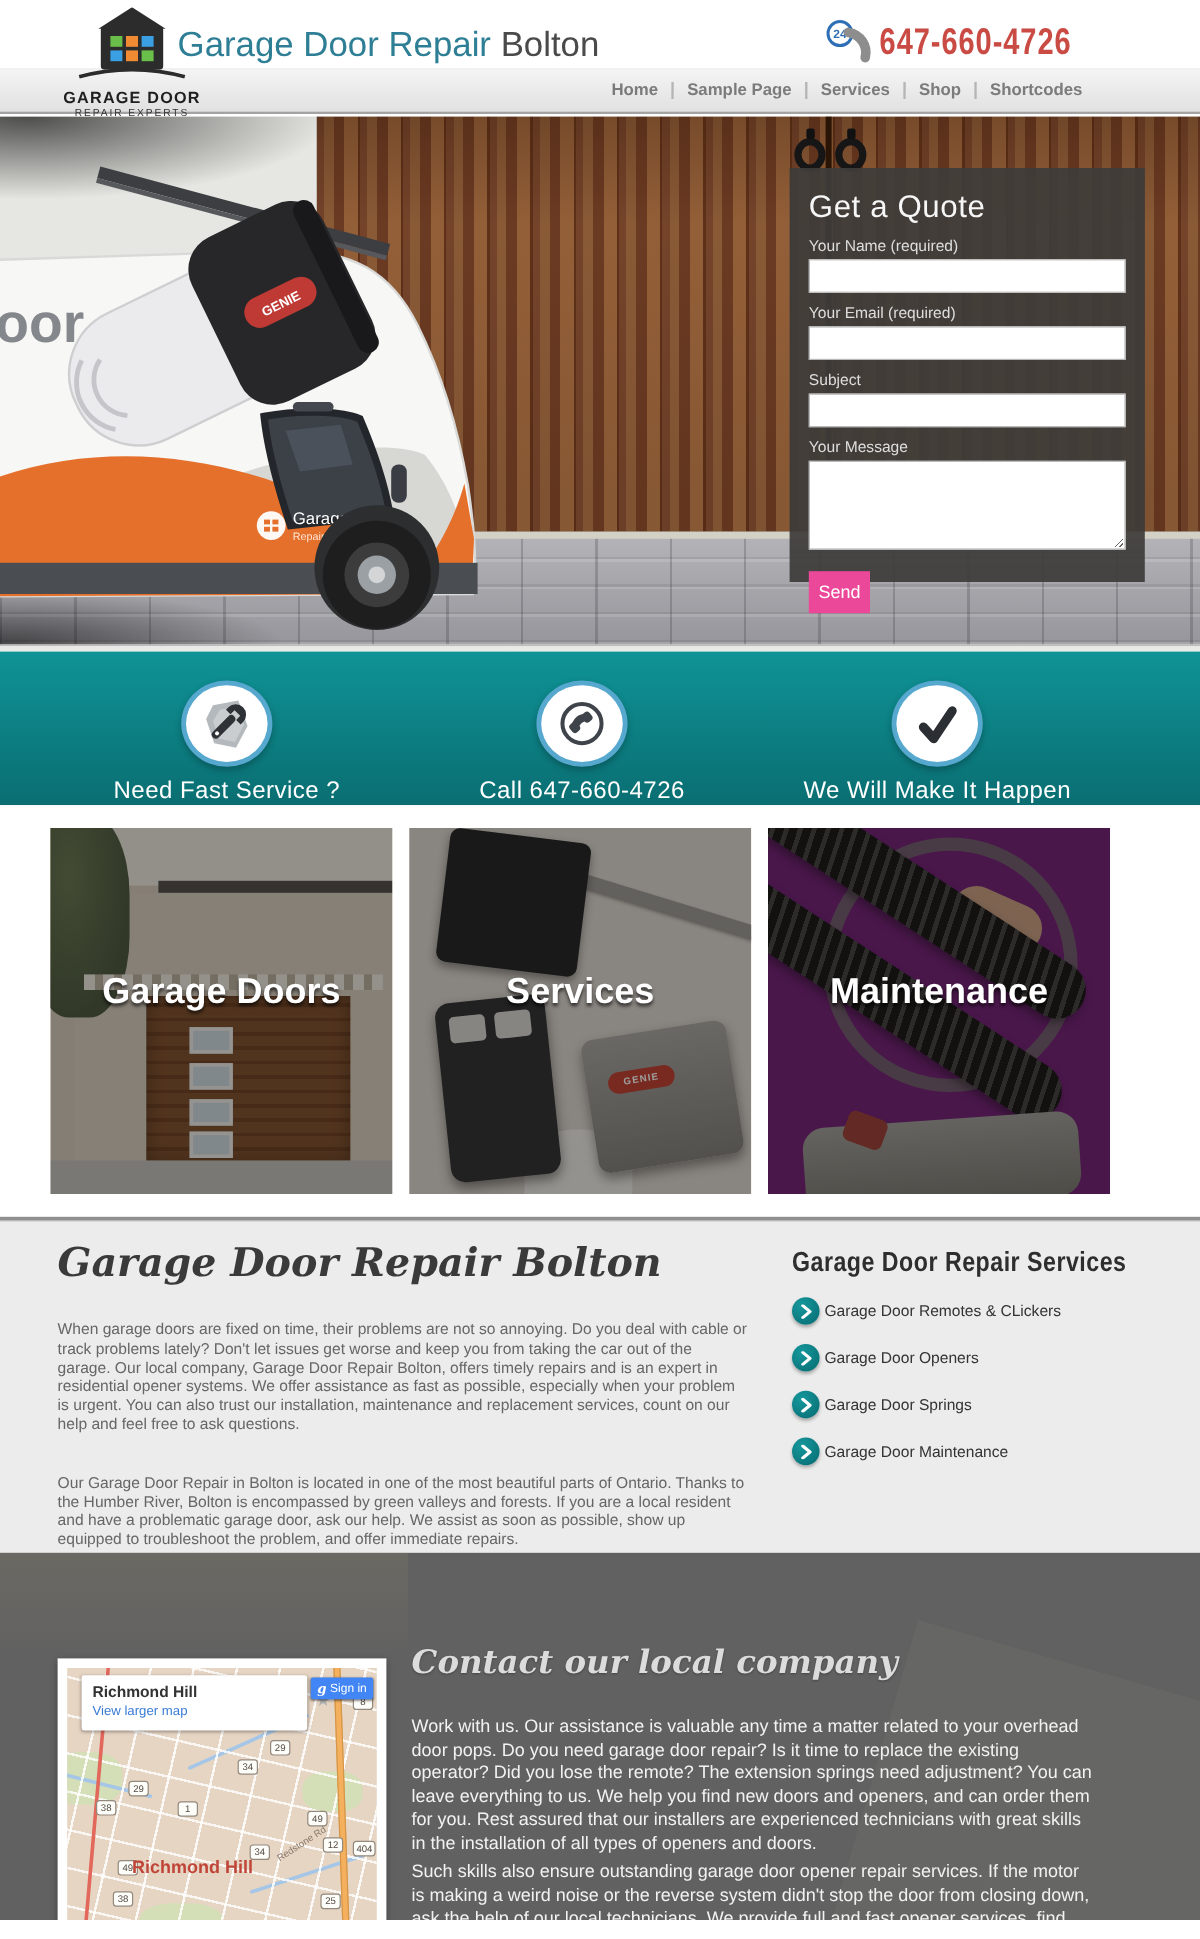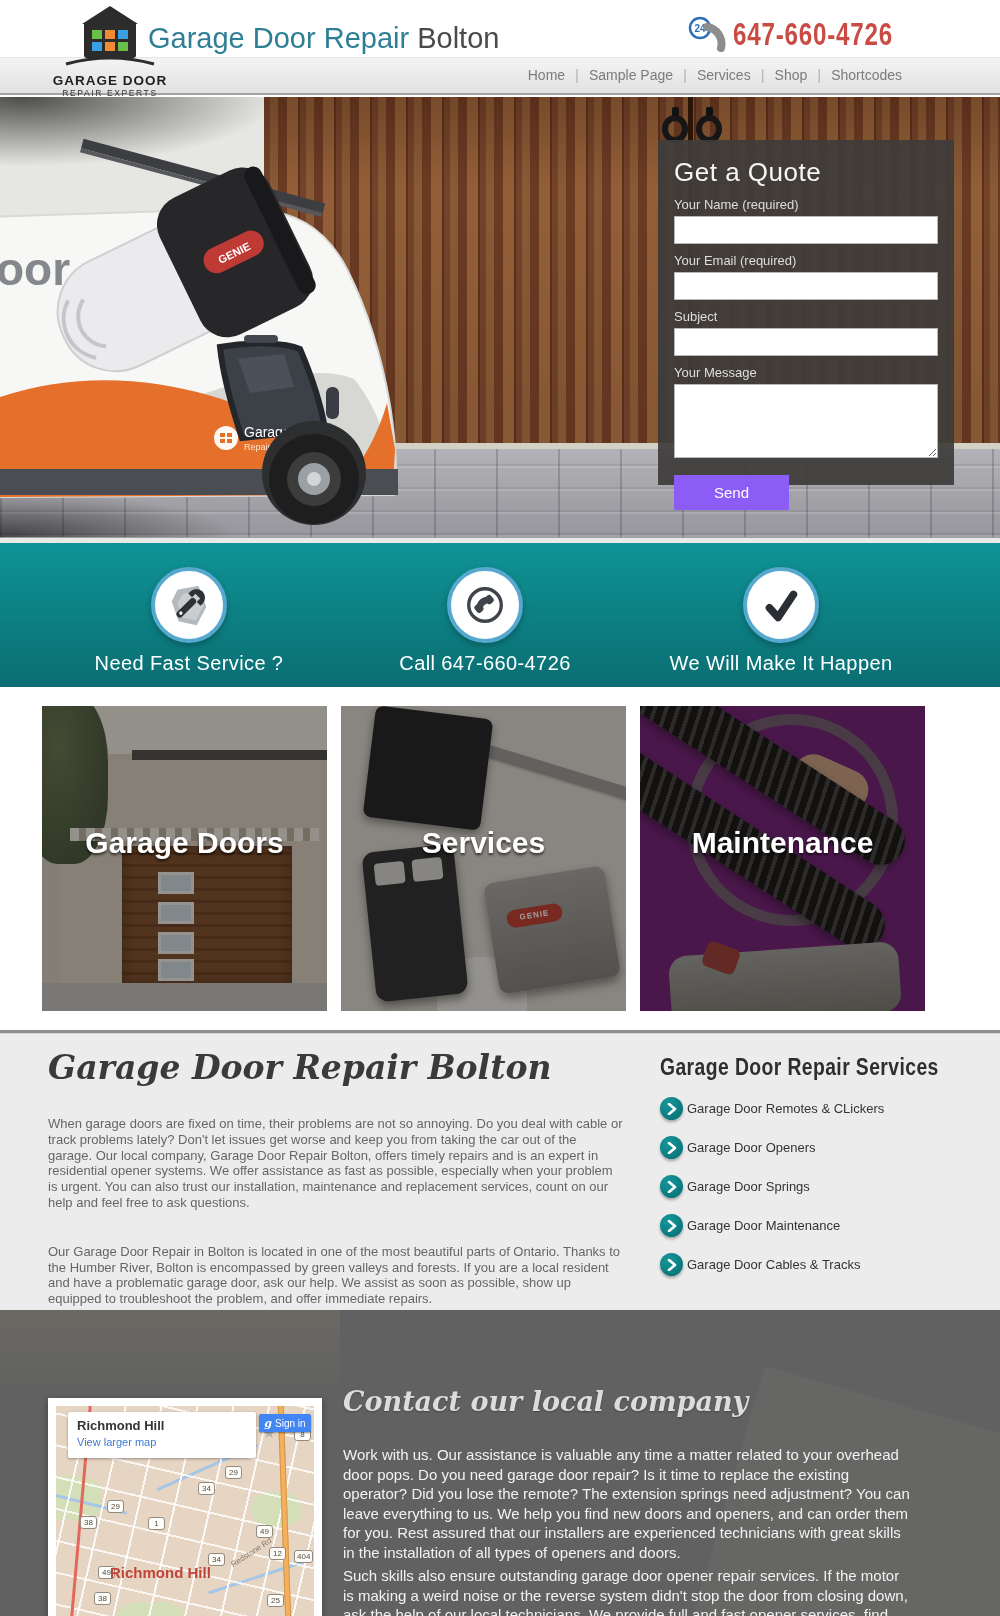--- a/index.html
+++ b/index.html
@@ -10,21 +10,21 @@
   .header { position:relative; height:97px; }
   .header-top { height:57px; background:#fff; }
   .header-strip { height:38px; background:linear-gradient(#f4f4f4,#e1e1e1); border-top:1px solid #e8e8e8; border-bottom:2px solid #a3a3a3; }
   .logo { position:absolute; left:45px; top:6px; width:130px; text-align:center; z-index:6; }
   .logo-name { font-size:13.5px; font-weight:bold; letter-spacing:1px; color:#1f1f1f; margin-top:1px; }
   .logo-sub { font-size:8.5px; letter-spacing:1.6px; color:#333; }
   .site-title { position:absolute; left:148px; top:22px; font-size:29px; color:#2e7f95; cursor:pointer; }
   .site-title .accent { color:#4a4a4a; }
   .phone-wrap { position:absolute; right:62px; top:13px; display:flex; align-items:center; gap:4px; }
   .phone-number { font-size:31px; font-weight:bold; color:#c94b44; letter-spacing:1px; transform:scaleX(.78); transform-origin:left center; white-space:nowrap; }
-  .nav { position:absolute; right:88px; top:66px; display:flex; align-items:center; font-size:14px; color:#7b7b7b; z-index:5; }
+  .nav { position:absolute; right:88px; top:66px; display:flex; align-items:flex-start; font-size:14px; color:#7b7b7b; z-index:5;font-weight:bold; }
   .nav-item { padding:0 10px; cursor:pointer; white-space:nowrap; }
   .nav-divider { color:#b5b5b5; font-size:15px; }
 
   
   .hero { position:relative; height:440px; background:#e6e6e2; overflow:hidden; }
   .wood-door { position:absolute; left:264px; right:0; top:0; height:352px;
     background:
       linear-gradient(rgba(46,22,8,.28), rgba(0,0,0,0) 26%, rgba(0,0,0,.08) 90%),
       repeating-linear-gradient(90deg,#74432a 0 6px,#8a5a36 6px 14px,#6b3a22 14px 23px,#935f38 23px 34px,#5e3018 34px 36px);
     border-bottom:6px solid #3a1f0e; }
@@ -41,25 +41,25 @@
   .hero-shade-tl { position:absolute; left:0; top:0; width:280px; height:70px; background:radial-gradient(ellipse at 8% 0%, rgba(25,25,25,.75), rgba(0,0,0,0) 70%); }
   .hero-shade-bl { position:absolute; left:0; bottom:0; width:240px; height:46px; background:radial-gradient(ellipse at 0% 100%, rgba(10,10,10,.6), rgba(0,0,0,0) 70%); }
   .van-svg { position:absolute; left:-6px; top:0; z-index:3; }
 
   
   .quote-panel { position:absolute; left:658px; top:43px; width:296px; height:345px; background:rgba(62,60,58,.93); padding:17px 16px; z-index:8; }
   .quote-title { font-size:26px; font-weight:300; color:#f6f6f6; margin-bottom:8px; letter-spacing:.5px; }
   .quote-label { font-size:13px; color:#dedede; margin:9px 0 4px; }
   .quote-input { width:100%; height:28px; border:1px solid #b9b9b9; background:#fff; font-size:13px; padding:0 6px; font-family:"Liberation Sans",sans-serif; }
   .quote-textarea { width:100%; height:74px; border:1px solid #b9b9b9; background:#fff; font-size:13px; padding:4px 6px; resize:both; font-family:"Liberation Sans",sans-serif; }
-  .send-btn { margin-top:13px; background:#8b5cf6; color:#fff; border:none; font-size:15px; padding:9px 40px; cursor:pointer; font-family:"Liberation Sans",sans-serif; }
+  .send-btn { margin-top:13px; background:#ec4899; color:#fff; border:none; font-size:15px; padding:9px 8px; cursor:pointer; font-family:"Liberation Sans",sans-serif; }
 
   
   .sep { height:6px; background:#e9e9e7; border-top:1px solid #9f9f9f; }
-  .features { height:144px; background:linear-gradient(#0f9396,#0a6e72); display:flex; padding-left:41px; }
+  .features { height:128px; background:linear-gradient(#0f9396,#0a6e72); display:flex; padding-left:41px; }
   .feature { width:296px; display:flex; flex-direction:column; align-items:center; cursor:default; }
   .feature-circle { margin-top:24px; width:76px; height:76px; background:#fff; border:4px solid #57a8ce; border-radius:50%; display:flex; align-items:center; justify-content:center; box-shadow:0 3px 6px rgba(0,0,0,.25); }
   .feature-label { margin-top:9px; color:#fff; font-size:20px; font-weight:300; letter-spacing:.4px; }
 
   
   .cards-section { background:#fff; height:343px; padding:19px 0 0 42px; display:flex; gap:14px; }
   .card { position:relative; width:285px; height:305px; overflow:hidden; cursor:pointer; background:#d6cbbd; }
   .card-overlay { position:absolute; left:0; top:0; right:0; bottom:0; background:rgba(22,20,17,.42); z-index:4; }
   .card-title { position:absolute; left:0; width:100%; top:120px; text-align:center; color:#fff; font-size:30px; font-weight:bold; text-shadow:0 2px 3px rgba(0,0,0,.65); z-index:5; }
   
@@ -376,28 +376,20 @@
         <span class="service-label">Garage Door Springs</span>
       </div>
       <div class="service-item">
         <span class="service-bullet">
             <svg width="10" height="12" viewBox="0 0 10 12">
               <path d="M2 1 l6 5 -6 5" fill="none" stroke="#fff" stroke-width="2.6" stroke-linecap="round" stroke-linejoin="round"></path>
             </svg>
           </span>
         <span class="service-label">Garage Door Maintenance</span>
       </div>
-      <div class="service-item">
-        <span class="service-bullet">
-            <svg width="10" height="12" viewBox="0 0 10 12">
-              <path d="M2 1 l6 5 -6 5" fill="none" stroke="#fff" stroke-width="2.6" stroke-linecap="round" stroke-linejoin="round"></path>
-            </svg>
-          </span>
-        <span class="service-label">Garage Door Cables &amp; Tracks</span>
-      </div>
     </div>
   </div>
 
   <div class="footer">
     <div class="f-shape1"></div>
     <div class="f-shape2"></div>
 
     <div class="map-panel">
       <div class="map-inner">
         <div class="map-green" style="left:-14px;top:70px;width:60px;height:44px;"></div>

